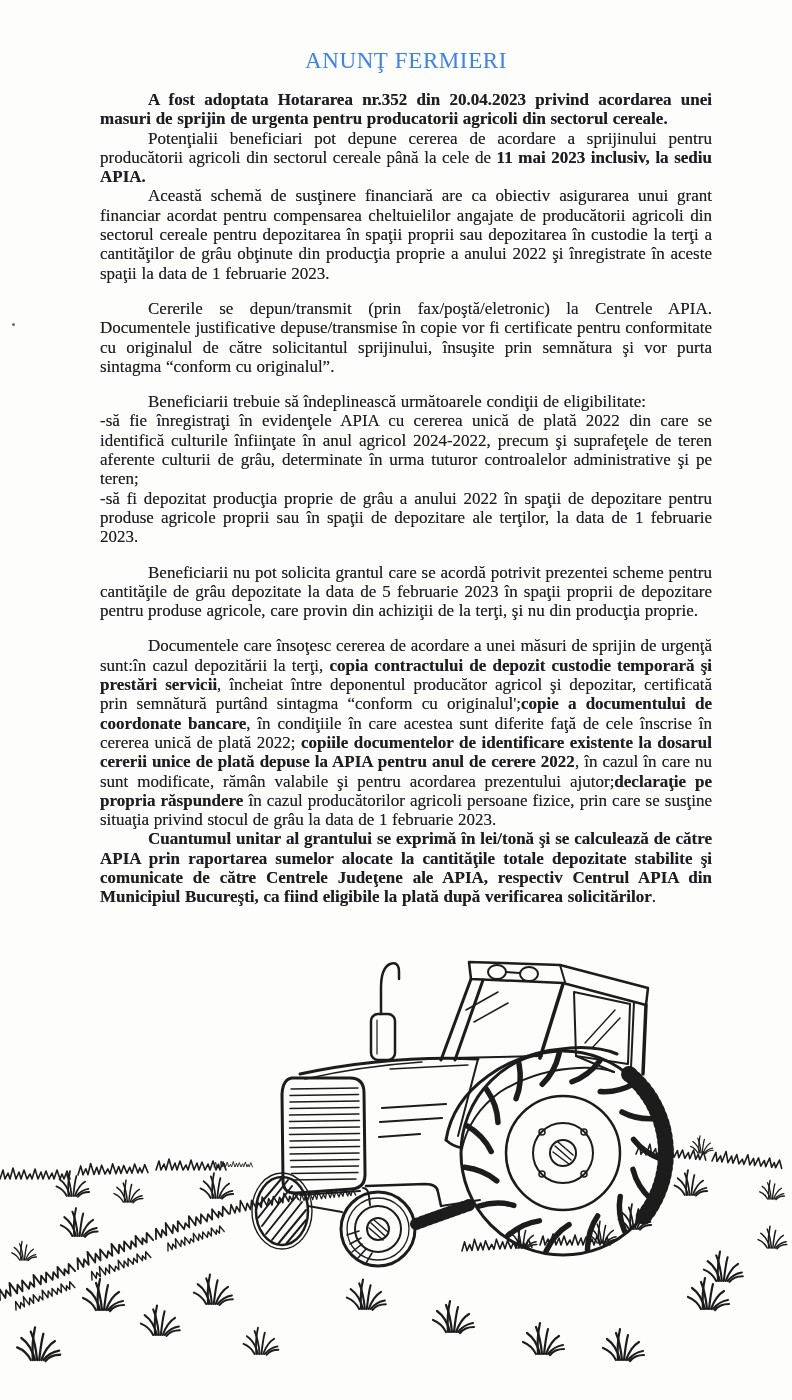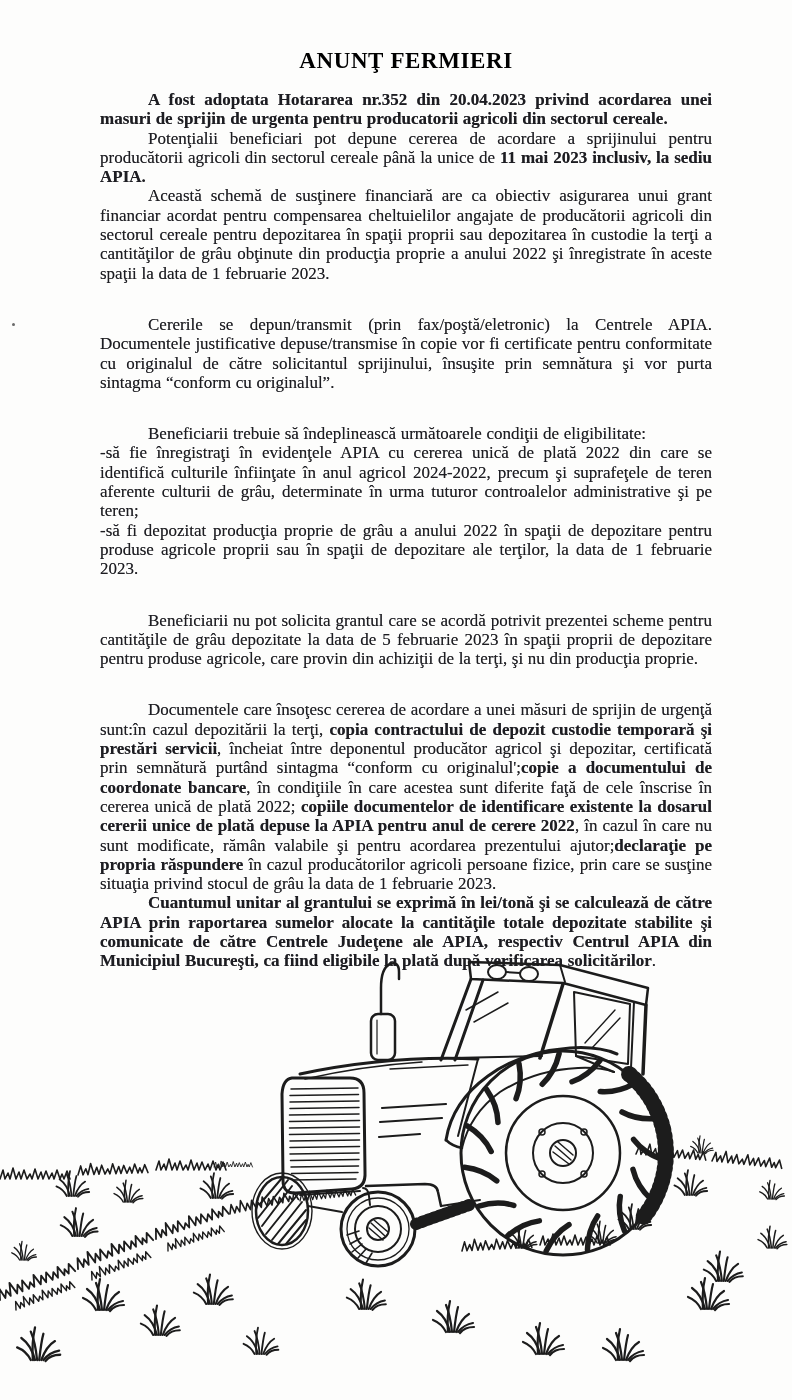--- a/index.html
+++ b/index.html
@@ -9,39 +9,39 @@
     margin:0 auto;
     background:#fdfdfc;
     overflow:hidden;
     font-family:"Liberation Serif","DejaVu Serif",serif;
     color:#1e1e22;
   }
   .doc-title{
     margin:48px 80px 0 100px;
     text-align:center;
     font-size:23px;
-    font-weight:700;
+    font-weight:400;
     letter-spacing:0.6px;
-    color:#000000;
+    color:#3b82f6;
   }
   .doc-body{
     margin:16px 80px 0 100px;
   }
   .para{
     margin:0;
     font-size:17px;
     line-height:19.3px;
     text-align:justify;
     text-indent:48px;
     color:#1d1d22;
     text-shadow:0 0 0.45px rgba(20,20,25,0.55);
     word-spacing:0.4px;
   }
   .para.flush{text-indent:0;}
-  .para.gap{margin-top:32px;}
+  .para.gap{margin-top:16px;}
   .para .bold, .para b{font-weight:700;}
   .scan-speck{
     position:absolute;left:12px;top:323px;
     width:3px;height:3px;border-radius:50%;
     background:#6a6a6a;
   }
   .illustration{
     position:absolute;left:0;top:948px;
     width:792px;height:452px;
   }
@@ -49,21 +49,21 @@
 </style>
 </head>
 <body>
 
 <div class="page">
 
   <h1 class="doc-title">ANUNŢ FERMIERI</h1>
 
   <main class="doc-body">
       <p class="para indent"><span class="bold">A fost adoptata Hotararea  nr.352 din 20.04.2023 privind acordarea unei masuri de sprijin de urgenta pentru producatorii agricoli din sectorul cereale.</span></p>
-      <p class="para indent"><span>Potenţialii beneficiari pot depune cererea de acordare a sprijinului pentru producătorii agricoli din sectorul cereale până la unice de </span><span class="bold">11 mai 2023 inclusiv, la sediu APIA.</span></p>
+      <p class="para indent"><span>Potenţialii beneficiari pot depune cererea de acordare a sprijinului pentru producătorii agricoli din sectorul cereale până la cele de </span><span class="bold">11 mai 2023 inclusiv, la sediu APIA.</span></p>
       <p class="para indent"><span>Această schemă de susţinere financiară are ca obiectiv asigurarea unui grant financiar acordat pentru compensarea cheltuielilor angajate de producătorii agricoli din sectorul cereale pentru depozitarea în spaţii proprii sau depozitarea în custodie la terţi a cantităţilor de grâu obţinute din producţia proprie a anului 2022 şi înregistrate în aceste spaţii la data de 1 februarie 2023.</span></p>
       <p class="para indent gap"><span>Cererile se depun/transmit (prin fax/poştă/eletronic) la Centrele APIA. Documentele justificative depuse/transmise în copie vor fi certificate pentru conformitate cu originalul de către solicitantul sprijinului, însuşite prin semnătura şi vor purta sintagma “conform cu originalul”.</span></p>
       <p class="para indent gap"><span>Beneficiarii trebuie să îndeplinească următoarele condiţii de eligibilitate:</span></p>
       <p class="para flush"><span>-să fie înregistraţi în evidenţele APIA cu cererea unică de plată 2022 din care se identifică culturile înfiinţate în anul agricol 2024-2022, precum şi suprafeţele de teren aferente culturii de grâu, determinate în urma tuturor controalelor administrative şi pe teren;</span></p>
       <p class="para flush"><span>-să fi depozitat producţia proprie de grâu a anului 2022 în spaţii de depozitare pentru produse agricole proprii sau în spaţii de depozitare ale terţilor, la data de 1 februarie 2023.</span></p>
       <p class="para indent gap"><span>Beneficiarii nu pot solicita grantul care se acordă potrivit prezentei scheme pentru cantităţile de grâu depozitate la data de 5 februarie 2023 în spaţii proprii de depozitare pentru produse agricole, care provin din achiziţii de la terţi, şi nu din producţia proprie.</span></p>
       <p class="para indent gap"><span>Documentele care însoţesc cererea de acordare a unei măsuri de sprijin de urgenţă sunt:în cazul depozitării la terţi, </span><span class="bold">copia contractului de depozit custodie temporară şi prestări servicii</span><span>, încheiat între deponentul producător agricol şi depozitar, certificată prin semnătură purtând sintagma “conform cu originalul';</span><span class="bold">copie a documentului de coordonate bancare</span><span>, în condiţiile în care acestea sunt diferite faţă de cele înscrise în cererea unică de plată 2022; </span><span class="bold">copiile documentelor de identificare existente la dosarul cererii unice de plată depuse la APIA pentru anul de cerere 2022</span><span>, în cazul în care nu sunt modificate, rămân valabile şi pentru acordarea prezentului ajutor;</span><span class="bold">declaraţie pe propria răspundere</span><span> în cazul producătorilor agricoli persoane fizice, prin care se susţine situaţia privind stocul de grâu la data de 1 februarie 2023.</span></p>
       <p class="para indent"><span class="bold">Cuantumul unitar al grantului se exprimă în lei/tonă şi se calculează de către APIA prin raportarea sumelor alocate la cantităţile totale depozitate stabilite şi comunicate de către Centrele Judeţene ale APIA, respectiv Centrul APIA din Municipiul Bucureşti, ca fiind eligibile la plată după verificarea solicitărilor</span><span>.</span></p>
     </main>
 

